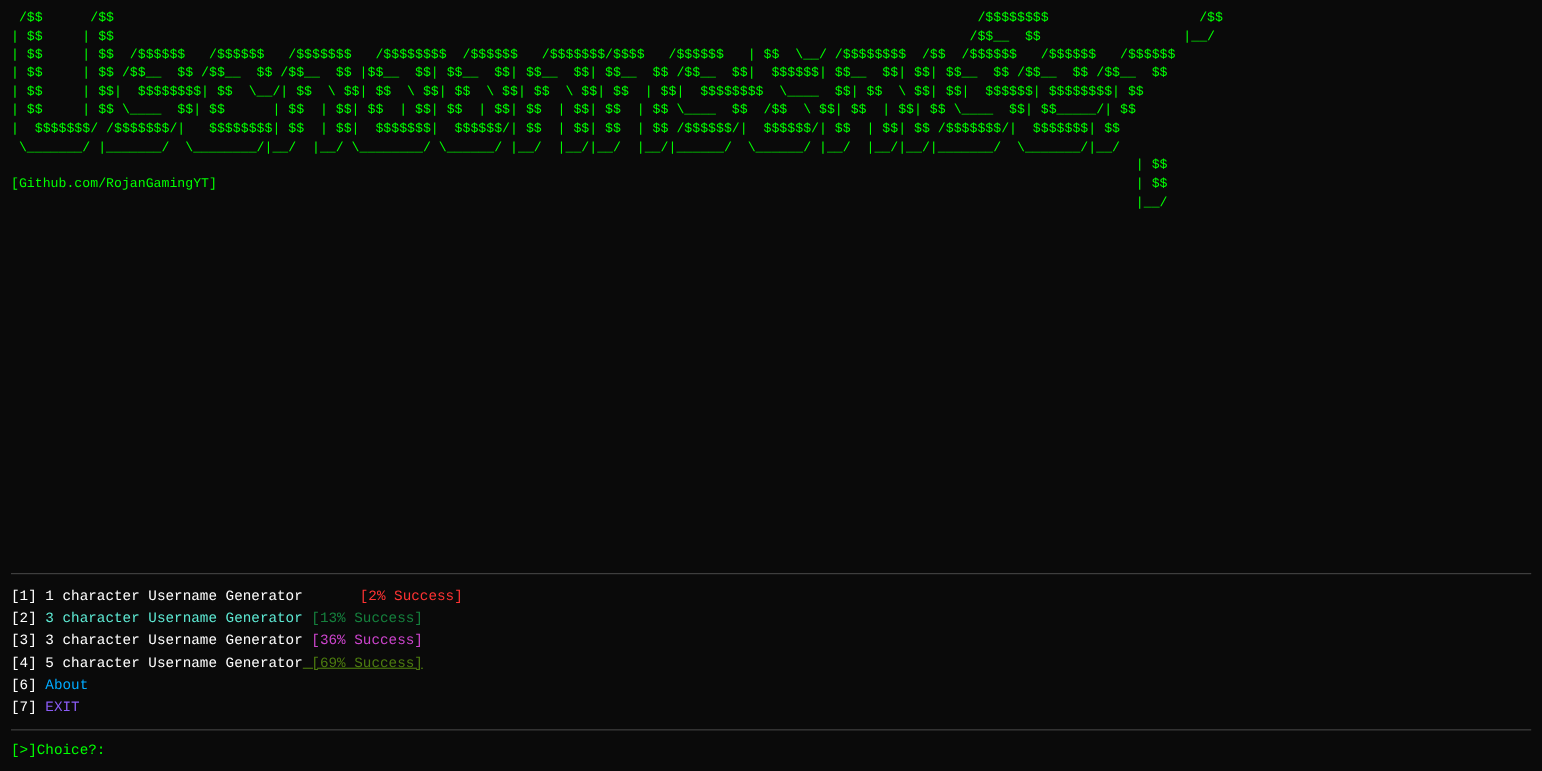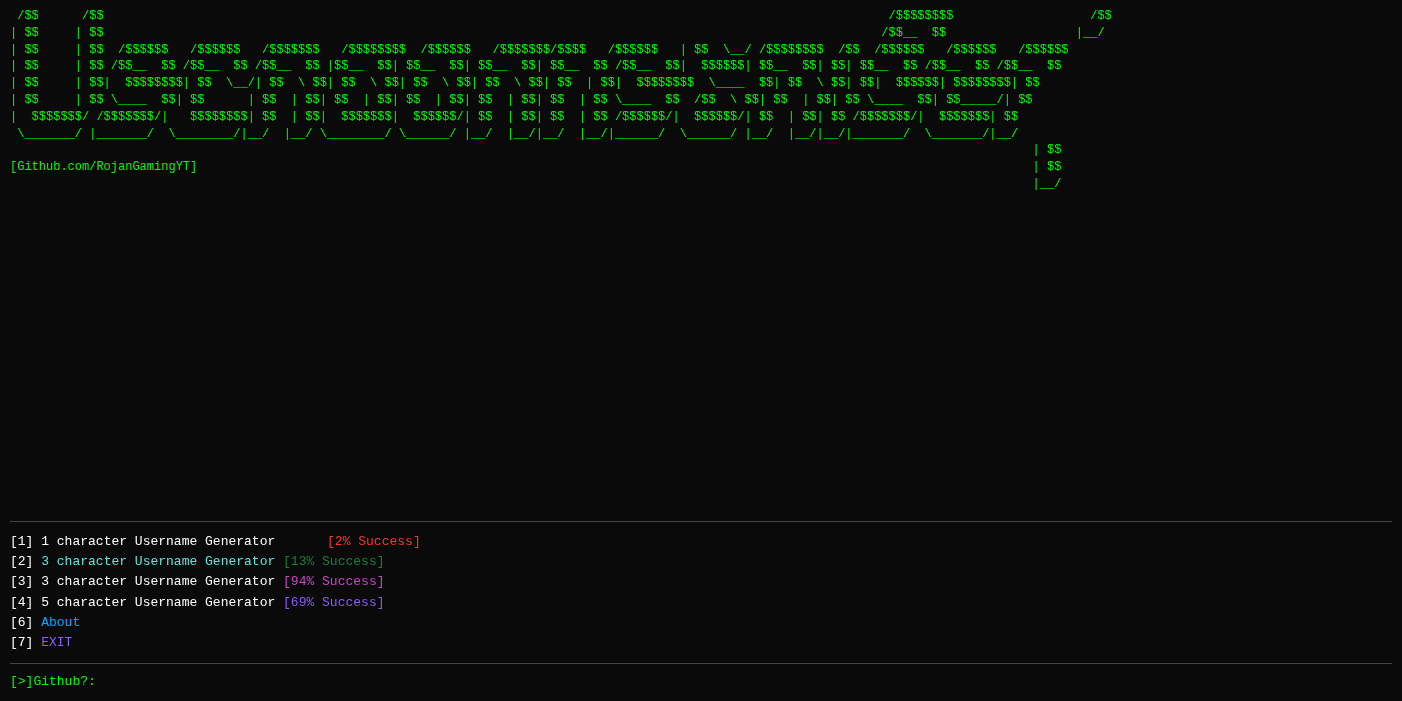--- a/index.html
+++ b/index.html
@@ -85,26 +85,26 @@
 [Github.com/RojanGamingYT]                                                                                                                    | $$  
                                                                                                                                               |__/  </pre>
     </div>
 
   <hr class="divider">
 
   <div id="menu-section">
 
   <div style="font-family: &quot;Courier New&quot;, monospace; font-size: 13px; line-height: 1.55; white-space: pre; cursor: pointer;"><span style="color: rgb(255, 255, 255);">[1] </span><span style="color: rgb(255, 255, 255);">1 character Username Generator</span><span style="color: rgb(255, 51, 51); margin-left: 44px;"> [2% Success]</span></div>
       <div style="font-family: &quot;Courier New&quot;, monospace; font-size: 13px; line-height: 1.55; white-space: pre; cursor: pointer;"><span style="color: rgb(255, 255, 255);">[2] </span><span style="color: #5eead4;">3 character Username Generator</span><span style="color: #15803d;"> [13% Success]</span></div>
-      <div style="font-family: &quot;Courier New&quot;, monospace; font-size: 13px; line-height: 1.55; white-space: pre; cursor: pointer;"><span style="color: rgb(255, 255, 255);">[3] </span><span style="color: rgb(255, 255, 255);">3 character Username Generator</span><span style="color: rgb(204, 68, 204);"> [94% Success]</span></div>
-      <div style="font-family: &quot;Courier New&quot;, monospace; font-size: 13px; line-height: 1.55; white-space: pre; cursor: pointer;"><span style="color: rgb(255, 255, 255);">[4] </span><span style="color: rgb(255, 255, 255);">5 character Username Generator</span><span style="color: #8b5cf6;"> [69% Success]</span></div>
+      <div style="font-family: &quot;Courier New&quot;, monospace; font-size: 13px; line-height: 1.55; white-space: pre; cursor: pointer;"><span style="color: rgb(255, 255, 255);">[3] </span><span style="color: rgb(255, 255, 255);">3 character Username Generator</span><span style="color: rgb(204, 68, 204);"> [36% Success]</span></div>
+      <div style="font-family: &quot;Courier New&quot;, monospace; font-size: 13px; line-height: 1.55; white-space: pre; cursor: pointer;"><span style="color: rgb(255, 255, 255);">[4] </span><span style="color: rgb(255, 255, 255);">5 character Username Generator</span><span style="color: #4d7c0f; text-decoration: underline;"> [69% Success]</span></div>
       <div style="font-family: &quot;Courier New&quot;, monospace; font-size: 13px; line-height: 1.55; white-space: pre; cursor: pointer;"><span style="color: rgb(255, 255, 255);">[6] </span><span style="color: rgb(0, 170, 255);">About</span></div>
       <div style="font-family: &quot;Courier New&quot;, monospace; font-size: 13px; line-height: 1.55; white-space: pre; cursor: pointer;"><span style="color: rgb(255, 255, 255);">[7] </span><span style="color: #8b5cf6;">EXIT</span></div>
     </div>
 
   <hr class="divider">
 
   <div id="input-section">
     <span class="prompt">[&gt;]</span>
-    <span style="color: rgb(0, 255, 0); font-family: &quot;Courier New&quot;, monospace; font-size: 13px;"> Github?: </span>
+    <span style="color: rgb(0, 255, 0); font-family: &quot;Courier New&quot;, monospace; font-size: 13px;"> Choice?: </span>
       <input id="choice-input" type="text" autocomplete="off" placeholder="" style="">
   </div>
 </div>
 
 </body></html>

